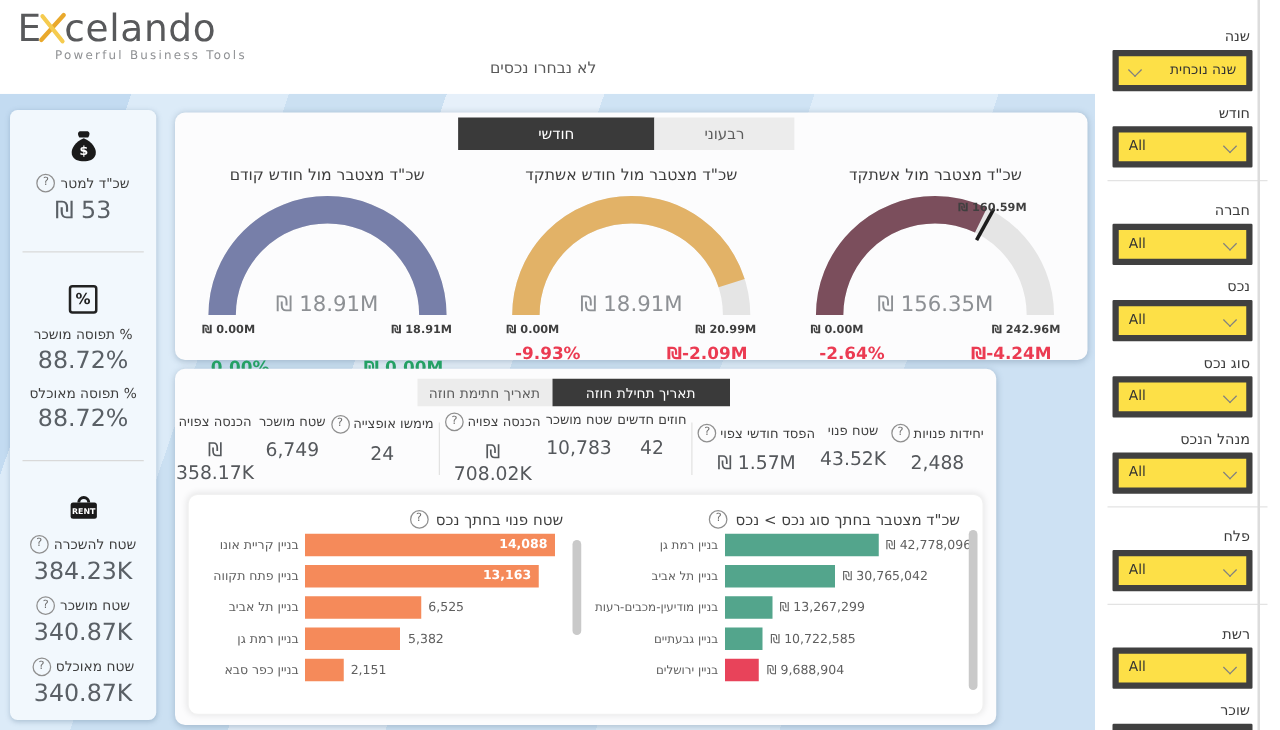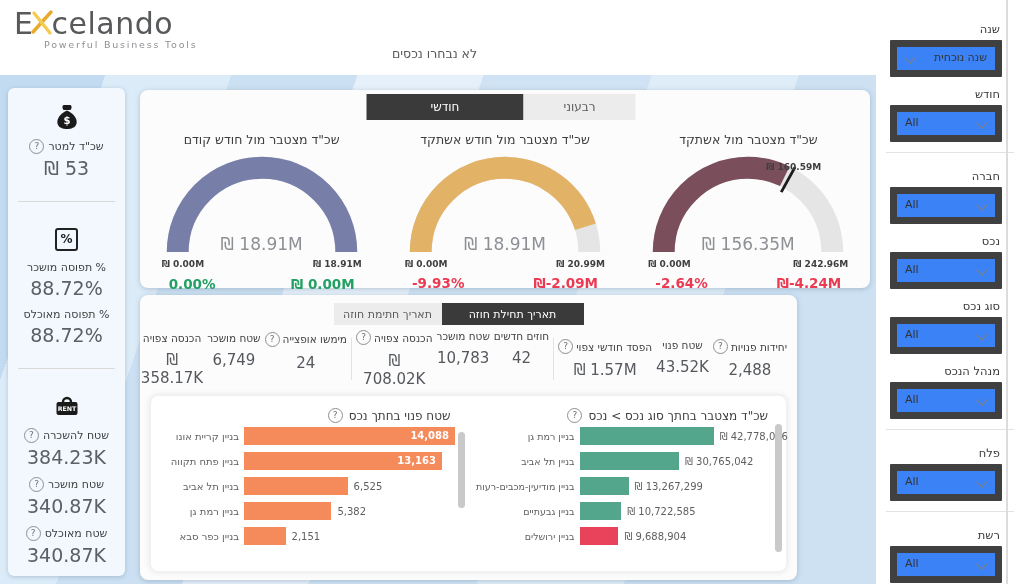--- a/index.html
+++ b/index.html
@@ -18,21 +18,21 @@
   .brand svg{margin:0 -3px 2px -3px;}
   .tagline{font-size:9.5px;color:#8f9194;letter-spacing:1.8px;margin:-2px 0 0 30px;}
   #no-assets{position:absolute;left:392px;top:46px;font-size:12.5px;color:#595959;direction:rtl;}
   #title-block{position:absolute;right:174px;top:10px;text-align:right;direction:rtl;}
   #page-title{font-size:25px;color:#4c4c4c;}
   #period{font-size:11px;color:#4c4c4c;margin-top:5px;}
   
   #filters{position:absolute;right:0;top:0;width:148px;height:584px;background:#fff;padding-top:22px;box-sizing:border-box;}
   #filters .track-line{position:absolute;right:16px;top:0;bottom:0;width:2px;background:#dcdcdc;}
   .f-label{direction:rtl;text-align:right;padding:0 24px 4px 0;font-size:11.5px;color:#3b3b3b;}
-  .f-box{position:relative;height:23px;margin:0 22px 10px 14px;background:#3b82f6;border:7px solid #404040;border-radius:1px;cursor:pointer;padding-left:44px;}
+  .f-box{position:relative;height:23px;margin:0 22px 10px 14px;background:#fde047;border:5px solid #404040;border-radius:1px;cursor:pointer;padding-left:44px;}
   .f-val{position:absolute;left:8px;top:4px;font-size:11px;color:#333;}
   .f-box.rtl .f-val{left:auto;right:8px;direction:rtl;}
   .chev{position:absolute;right:9px;top:7px;width:7px;height:7px;border-left:1.6px solid #808080;border-bottom:1.6px solid #808080;transform:rotate(-45deg);}
   .f-box.rtl .chev{right:auto;left:9px;}
   .f-div{height:1px;background:#e3e3e3;margin:6px 10px 16px 10px;}
   
   #side{position:absolute;left:8px;top:88px;width:117px;bottom:8px;background:#f2f8fd;border-radius:6px;
         box-shadow:0 1px 4px rgba(90,120,150,.35);padding:10px 0 6px 0;box-sizing:border-box;
         display:flex;flex-direction:column;justify-content:space-between;}
   .lp-sec{text-align:center;padding:4px 2px;}
@@ -77,21 +77,21 @@
   
   #charts{position:absolute;left:10px;right:10px;top:100px;bottom:8px;background:#fff;border-radius:8px;
           box-shadow:0 0 6px rgba(0,0,0,.10);border:1px solid #f1f1f1;display:flex;}
   .chart{flex:1;position:relative;padding:10px 14px 6px 6px;box-sizing:border-box;}
   .c-title{direction:rtl;text-align:right;font-size:12px;color:#3f3f3f;display:flex;align-items:center;justify-content:flex-start;gap:6px;padding:2px 4px 0 0;}
   .c-rows{margin-top:4px;}
   .c-row{display:flex;align-items:center;height:18px;margin-bottom:7px;}
   .c-lab{width:82px;flex:none;text-align:right;direction:rtl;font-size:10px;color:#5f5f5f;white-space:nowrap;overflow:hidden;}
   .c-right .c-lab{width:100px;font-size:9.5px;}
   .c-track{flex:1;display:flex;align-items:center;margin-left:5px;position:relative;height:18px;}
-  .c-bar{height:18px;position:relative;flex:none;cursor:pointer;padding-left:11px;}
+  .c-bar{height:18px;position:relative;flex:none;cursor:pointer;}
   .c-val{font-size:10px;color:#5f5f5f;margin-left:6px;direction:ltr;white-space:nowrap;}
   .c-val.inside{position:absolute;right:6px;top:0;line-height:18px;color:#fff;margin:0;font-weight:bold;}
   .sbar{position:absolute;right:4px;width:7px;background:#c9c9c9;border-radius:4px;cursor:pointer;}
   .c-left .sbar{top:36px;height:76px;}
   .c-right .sbar{top:28px;height:128px;}
 </style>
 </head>
 <body>
 
 <div id="app">
@@ -231,21 +231,21 @@
         <div class="g-col">
           <div class="g-title">שכ"ד מצטבר מול חודש קודם</div>
           <div class="g-wrap"><svg width="200" height="101" viewBox="0 0 210 106">
               <path d="M 16.5 104 A 88.5 88.5 0 0 1 193.5 104" fill="none" stroke="#E5E5E5" stroke-width="23"></path>
               <path d="M 16.5 104 A 88.5 88.5 0 0 1 193.5 104" fill="none" stroke="#777FA9" stroke-width="23" stroke-dasharray="278.0 278"></path>
             </svg><div class="g-center">₪ 18.91M</div></div>
           <div class="g-minmax" style="width: 200px; margin: 0px auto;">
             <span>₪ 0.00M</span>
             <span>₪ 18.91M</span>
           </div>
-          <div class="g-delta" style="width: 186px; margin: 4px auto 0px;">
+          <div class="g-delta" style="width: 186px; margin: 14px auto 0px;">
             <span style="color: rgb(35, 161, 100);">0.00%</span>
             <span style="color: rgb(35, 161, 100);">₪ 0.00M</span>
           </div>
         </div>
         <div class="g-col">
           <div class="g-title">שכ"ד מצטבר מול חודש אשתקד</div>
           <div class="g-wrap"><svg width="200" height="101" viewBox="0 0 210 106">
               <path d="M 16.5 104 A 88.5 88.5 0 0 1 193.5 104" fill="none" stroke="#E5E5E5" stroke-width="23"></path>
               <path d="M 16.5 104 A 88.5 88.5 0 0 1 193.5 104" fill="none" stroke="#E2B267" stroke-width="23" stroke-dasharray="250.5 278"></path>
             </svg><div class="g-center">₪ 18.91M</div></div>

